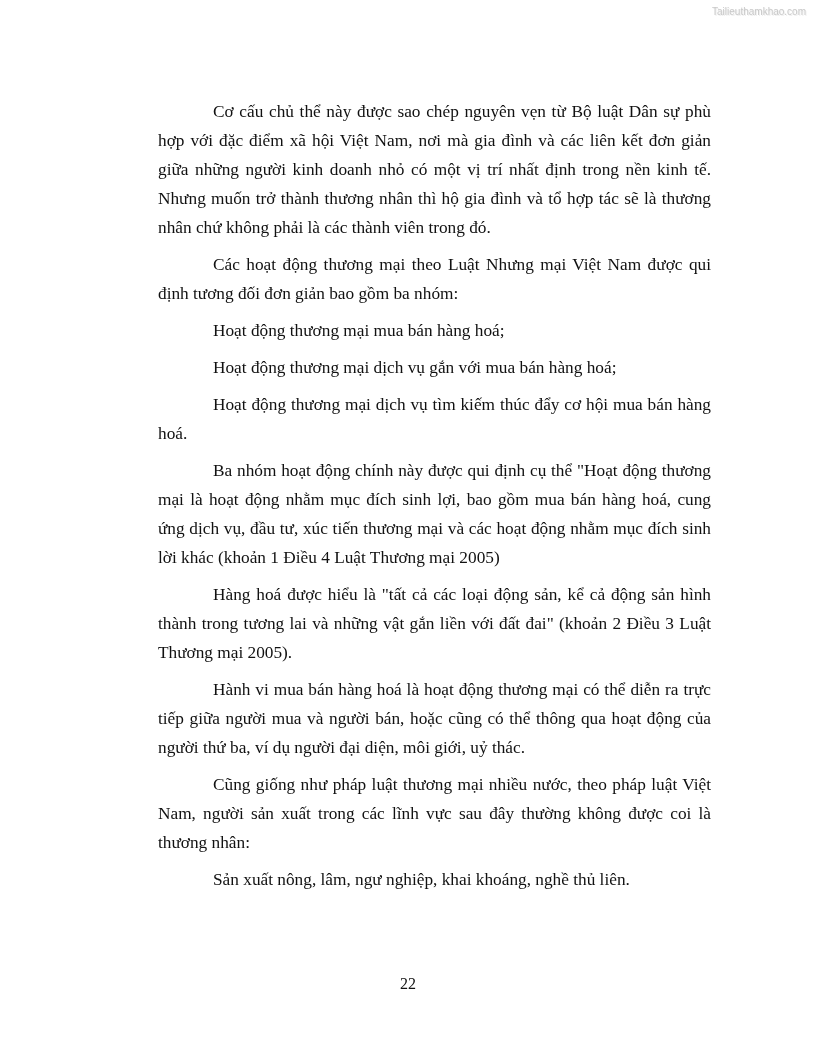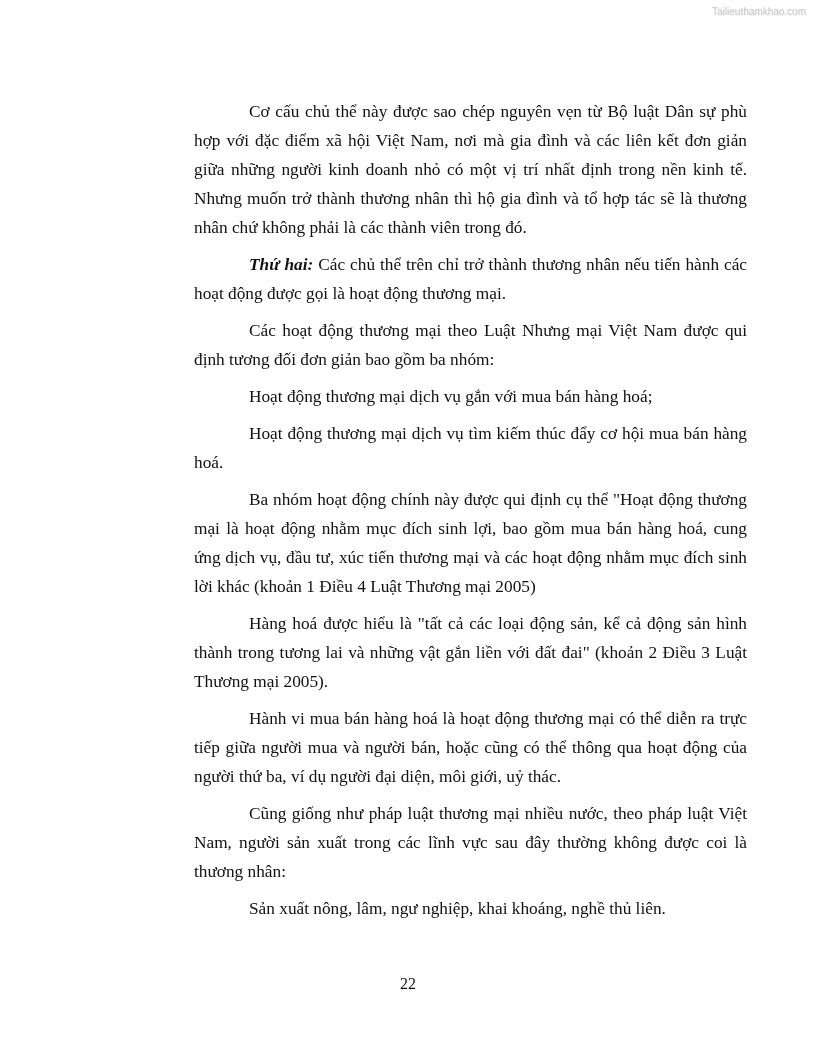--- a/index.html
+++ b/index.html
@@ -9,43 +9,43 @@
       color: #111111;
     }
     .watermark {
       position: absolute; top: 6px; right: 10px;
       font-family: "Liberation Sans", "DejaVu Sans", sans-serif;
       font-size: 10px; color: #c8c8c8;
       text-shadow: 1px 1px 0 #eeeeee;
     }
     .content {
       position: absolute; left: 158px; top: 97px; width: 553px;
-      font-size: 17.3px; line-height: 29px; margin-left: 36px;
+      font-size: 17.3px; line-height: 29px;
     }
     .para {
       margin: 0 0 8px 0;
       text-align: justify;
       text-indent: 55px;
     }
     .para.item { text-align: left; }
     .bi { font-weight: bold; font-style: italic; }
     .page-number {
       position: absolute; left: 0; width: 816px; top: 975px;
       text-align: center; font-size: 16px;
     }
   </style>
 </head>
 <body>
 
 <div class="watermark">Tailieuthamkhao.com</div>
 
 <div class="content">
   <p class="para">Cơ cấu chủ thể này được sao chép nguyên vẹn từ Bộ luật Dân sự phù hợp với đặc điểm xã hội Việt Nam, nơi mà gia đình và các liên kết đơn giản giữa những người kinh doanh nhỏ có một vị trí nhất định trong nền kinh tế. Nhưng muốn trở thành thương nhân thì hộ gia đình và tổ hợp tác sẽ là thương nhân chứ không phải là các thành viên trong đó.</p>
-  <p class="para"><span class="bi">Thứ hai:</span><span> Các chủ thể trên chỉ trở thành thương nhân nếu tiến hành các hoạt động được gọi là hoạt động thương mại.</span></p>
   <p class="para">Các hoạt động thương mại theo Luật Nhưng mại Việt Nam được qui định tương đối đơn giản bao gồm ba nhóm:</p>
+  <p class="para item">Hoạt động thương mại mua bán hàng hoá;</p>
   <p class="para item">Hoạt động thương mại dịch vụ gắn với mua bán hàng hoá;</p>
   <p class="para">Hoạt động thương mại dịch vụ tìm kiếm thúc đẩy cơ hội mua bán hàng hoá.</p>
   <p class="para">Ba nhóm hoạt động chính này được qui định cụ thể "Hoạt động thương mại là hoạt động nhằm mục đích sinh lợi, bao gồm mua bán hàng hoá, cung ứng dịch vụ, đầu tư, xúc tiến thương mại và các hoạt động nhằm mục đích sinh lời khác (khoản 1 Điều 4 Luật Thương mại 2005)</p>
   <p class="para">Hàng hoá được hiểu là "tất cả các loại động sản, kể cả động sản hình thành trong tương lai và những vật gắn liền với đất đai" (khoản 2 Điều 3 Luật Thương mại 2005).</p>
   <p class="para">Hành vi mua bán hàng hoá là hoạt động thương mại có thể diễn ra trực tiếp giữa người mua và người bán, hoặc cũng có thể thông qua hoạt động của người thứ ba, ví dụ người đại diện, môi giới, uỷ thác.</p>
   <p class="para">Cũng giống như pháp luật thương mại nhiều nước, theo pháp luật Việt Nam, người sản xuất trong các lĩnh vực sau đây thường không được coi là thương nhân:</p>
   <p class="para item">Sản xuất nông, lâm, ngư nghiệp, khai khoáng, nghề thủ liên.</p>
 </div>
 
 <div class="page-number">22</div>

